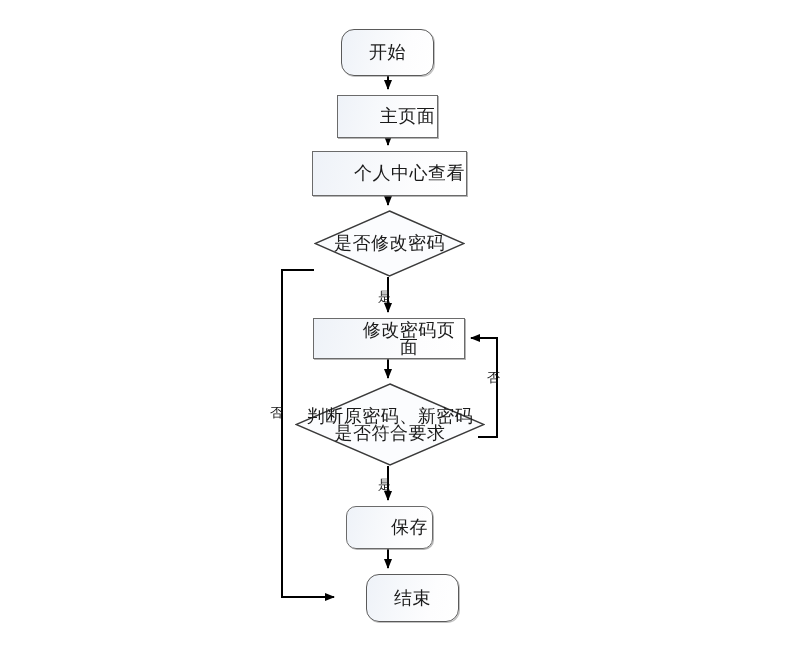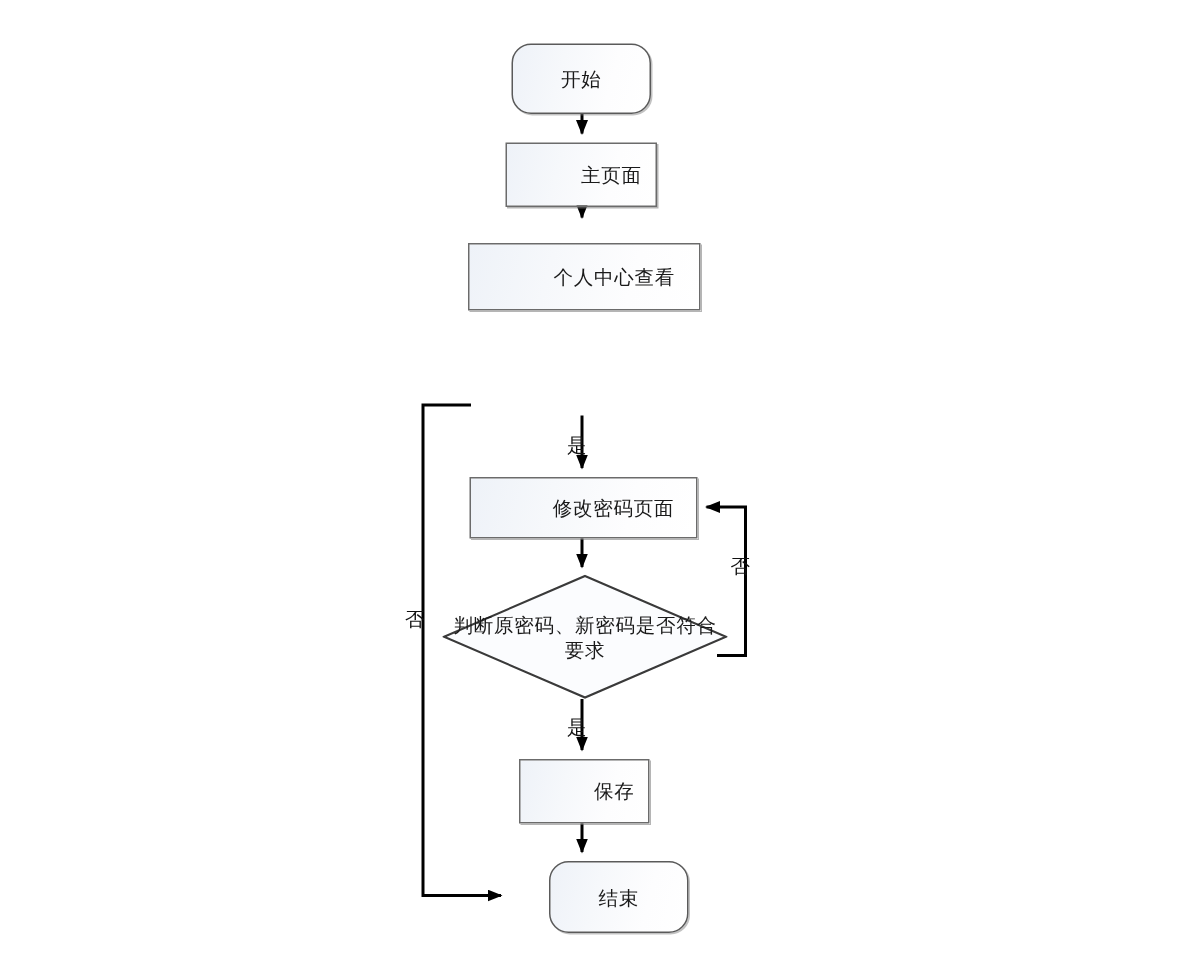--- a/index.html
+++ b/index.html
@@ -28,21 +28,21 @@
     height: 649px;
   }
   .node {
     position: absolute;
     box-sizing: border-box;
     display: flex;
     align-items: center;
     justify-content: center;
     text-align: center;
     color: #1a1a1a;
-    font-size: 13px;
+    font-size: 18px;
     line-height: 17px;
     letter-spacing: 0.5px;
   }
   .proc {
     border: 1px solid #6b6b6b;
     background: linear-gradient(105deg, #eef2f8 0%, #f6f8fb 35%, #fdfdfe 70%, #ffffff 100%);
     box-shadow: 1px 1px 0 rgba(120,120,120,0.55);
     padding-left: 40px;
   }
   .term {
@@ -112,37 +112,43 @@
   </svg>
 
   <div class="node term" style="left:341px; top:29px; width:93px; height:47px;">
     <span>开始</span>
   </div>
 
   <div class="node proc" style="left:337px; top:95px; width:101px; height:43px;">
     <span>主页面</span>
   </div>
 
-  <div class="node proc" style="left:312px; top:162px; width:155px; height:45px;">
+  <div class="node proc" style="left:312px; top:151px; width:155px; height:45px;">
     <span>个人中心查看</span>
   </div>
 
+  <div class="node decision" style="left:314px; top:210px; width:151px; height:67px;">
+    <svg class="dia-svg" viewBox="0 0 151 67" preserveAspectRatio="none" xmlns="http://www.w3.org/2000/svg">
+      <polygon points="75.5,1 150,33.5 75.5,66 1,33.5" fill="#fbfcfe" stroke="#3a3a3a" stroke-width="1.4"></polygon>
+    </svg>
+    <span class="dia-label">是否修改密码</span>
+  </div>
 
   <div class="node decision" style="left:295px; top:383px; width:190px; height:83px;">
     <svg class="dia-svg" viewBox="0 0 190 83" preserveAspectRatio="none" xmlns="http://www.w3.org/2000/svg">
       <polygon points="95,1 189,41.5 95,82 1,41.5" fill="#fbfcfe" stroke="#3a3a3a" stroke-width="1.4"></polygon>
     </svg>
     <span class="dia-label">判断原密码、新密码是否符合要求</span>
   </div>
 
   <div class="node proc" style="left:313px; top:318px; width:152px; height:41px;">
     <span>修改密码页面</span>
   </div>
 
-  <div class="node proc" style="left:346px; top:506px; width:87px; height:43px;">
+  <div class="node proc" style="left:346px; top:506px; width:87px; height:43px;border-radius:10px;">
     <span>保存</span>
   </div>
 
   <div class="node term" style="left:342px; top:574px; width:93px; height:48px;margin-left:24px;">
     <span>结束</span>
   </div>
 
   <span class="edge-label" style="left:378px; top:289px;">是</span>
 
   <span class="edge-label" style="left:270px; top:405px;">否</span>

